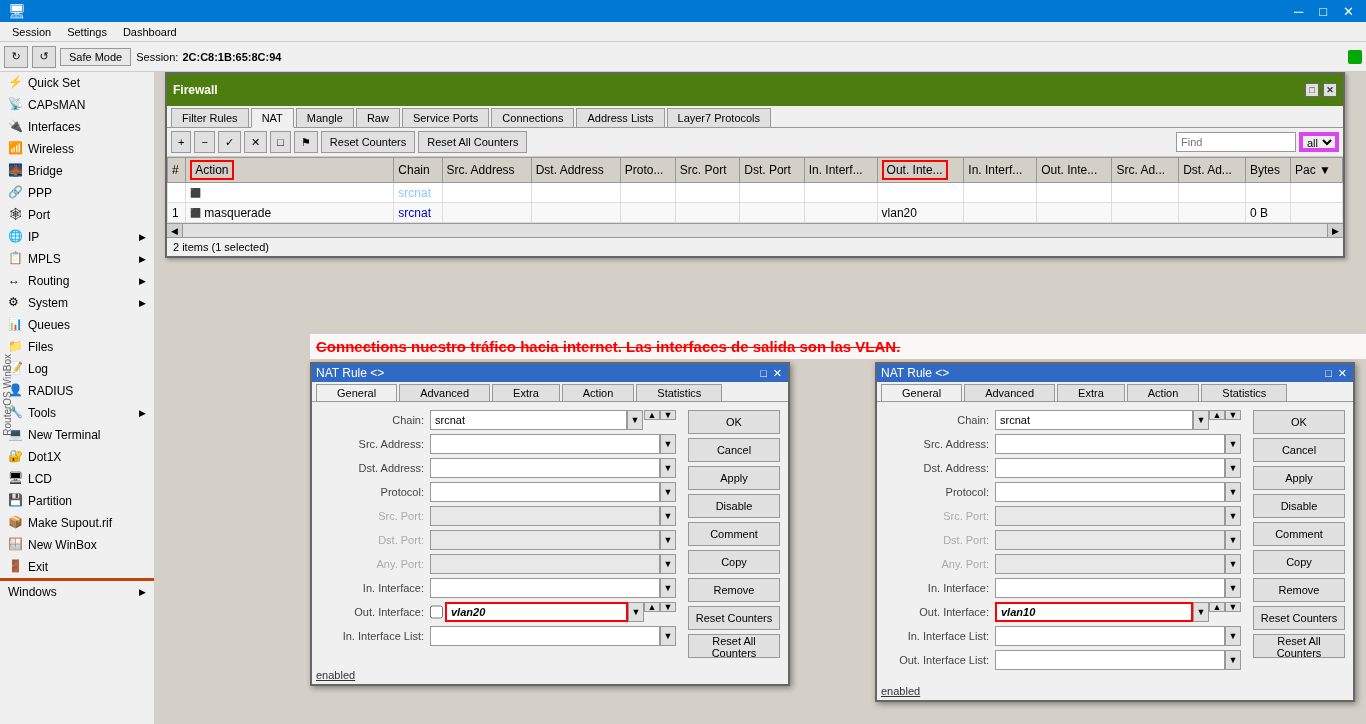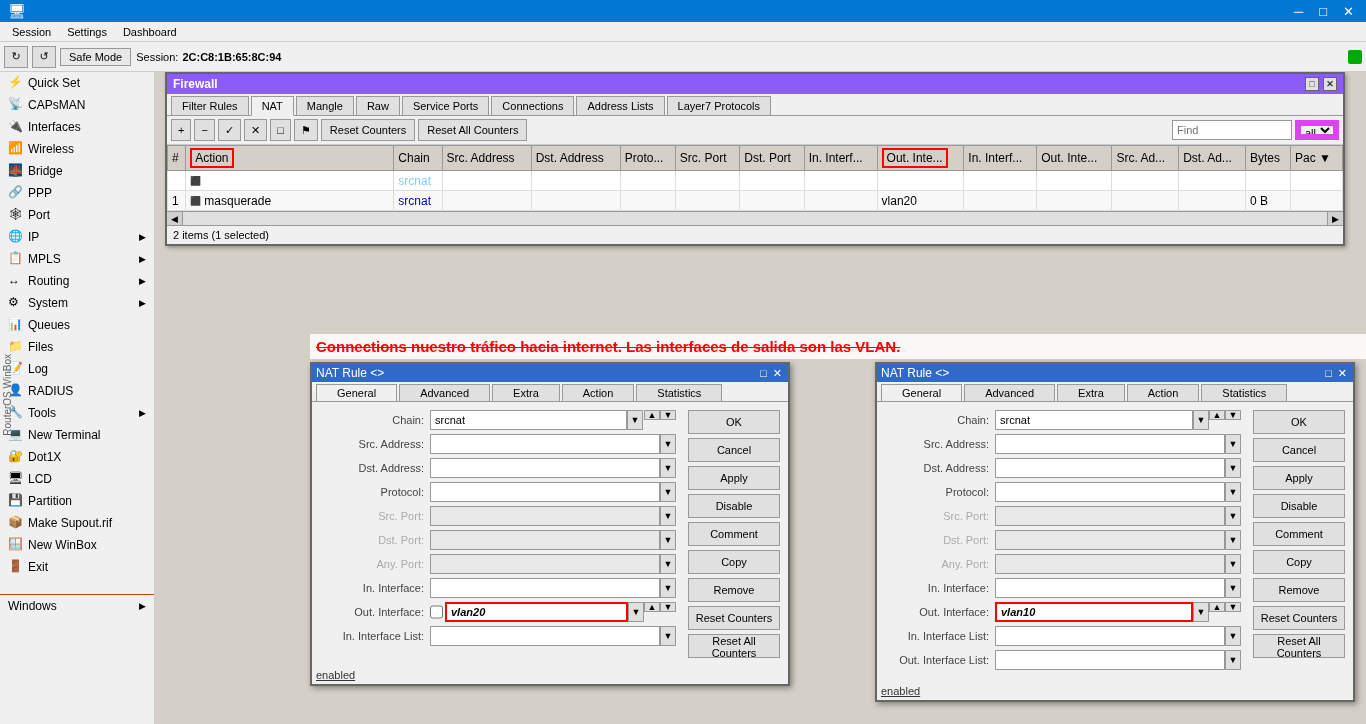--- a/index.html
+++ b/index.html
@@ -30,34 +30,34 @@
     .sidebar { width: 155px; background: #f0f0f0; border-right: 1px solid #ccc; overflow-y: auto; flex-shrink: 0; }
     .sidebar-item { display: flex; align-items: center; gap: 4px; padding: 3px 8px; cursor: pointer; font-size: 11px; }
     .sidebar-icon { width: 16px; height: 16px; flex-shrink: 0; }
     .sidebar-arrow { margin-left: auto; font-size: 9px; }
     
     
     .content { flex: 1; background: #d4d0c8; position: relative; overflow: hidden; }
     
     
     .firewall-window { position: absolute; top: 0; left: 10px; width: 1180px; background: #f0f0f0; border: 2px solid #666; box-shadow: 2px 2px 4px rgba(0,0,0,0.3); }
-    .fw-title { background: #8b5cf6; color: white; height: 20px; display: flex; align-items: center; padding: 0 6px; font-size: 11px; font-weight: bold; justify-content: space-between; }
+    .fw-title { background: #4d7c0f; color: white; height: 32px; display: flex; align-items: center; padding: 0 6px; font-size: 11px; font-weight: bold; justify-content: space-between; }
     .fw-title-btns { display: flex; gap: 4px; }
     .fw-title-btn { width: 14px; height: 14px; background: #e0e0e0; border: 1px solid #666; color: #333; display: flex; align-items: center; justify-content: center; font-size: 9px; cursor: pointer; }
     
     
     .tab-bar { display: flex; background: #f0f0f0; border-bottom: 1px solid #999; padding: 2px 4px 0; }
     .tab { padding: 3px 10px; border: 1px solid #999; border-bottom: none; background: #e0e0e0; cursor: pointer; font-size: 11px; margin-right: 2px; }
     .tab.active { background: #f0f0f0; border-bottom: 1px solid #f0f0f0; margin-bottom: -1px; }
     
     
     .action-bar { display: flex; align-items: center; padding: 3px 4px; gap: 3px; background: #f0f0f0; border-bottom: 1px solid #ccc; }
     .action-btn { height: 22px; padding: 2px 6px; background: #e0e0e0; border: 1px solid #999; cursor: pointer; font-size: 11px; display: flex; align-items: center; gap: 3px; }
     .find-input { width: 120px; height: 20px; border: 1px solid #999; padding: 1px 4px; font-size: 11px; }
-    .find-select { height: 20px; border: 6px solid #d946ef; font-size: 11px; }
+    .find-select { height: 20px; border: 4px solid #d946ef; font-size: 11px; }
     
     
     .fw-table { width: 100%; border-collapse: collapse; font-size: 11px; }
     .fw-table th { background: #d4d0c8; border: 1px solid #999; padding: 2px 4px; text-align: left; font-weight: normal; white-space: nowrap; }
     .fw-table td { border: 1px solid #ddd; padding: 2px 4px; white-space: nowrap; background: white; }
     .fw-table tr:nth-child(even) td { background: #f8f8f8; }
     
     
     .nat-dialog { position: absolute; background: #f0f0f0; border: 2px solid #666; box-shadow: 2px 2px 6px rgba(0,0,0,0.4); }
     .nat-dialog-1 { left: 155px; top: 290px; width: 480px; }
@@ -208,21 +208,21 @@
     </div>
     <div class="sidebar-item">
       <span class="sidebar-icon">🪟</span>
       <span>New WinBox</span>
     </div>
     <div class="sidebar-item">
       <span class="sidebar-icon">🚪</span>
       <span>Exit</span>
     </div>
 
-    <div style="border-top:1px solid #c2410c; margin-top:16px; padding:4px 8px; font-size:11px;">
+    <div style="border-top:3px solid #c2410c; margin-top:0; padding:4px 8px; font-size:11px;">
       <div class="sidebar-item" style="padding:0;">
         <span>Windows</span>
         <span class="sidebar-arrow">▶</span>
       </div>
     </div>
   </div>
 
   <div style="position:absolute; left:0; top:350px; writing-mode:vertical-rl; transform:rotate(180deg); font-size:10px; color:#666; padding:4px 2px; z-index:5;">RouterOS WinBox</div>
 
   <div class="content">

